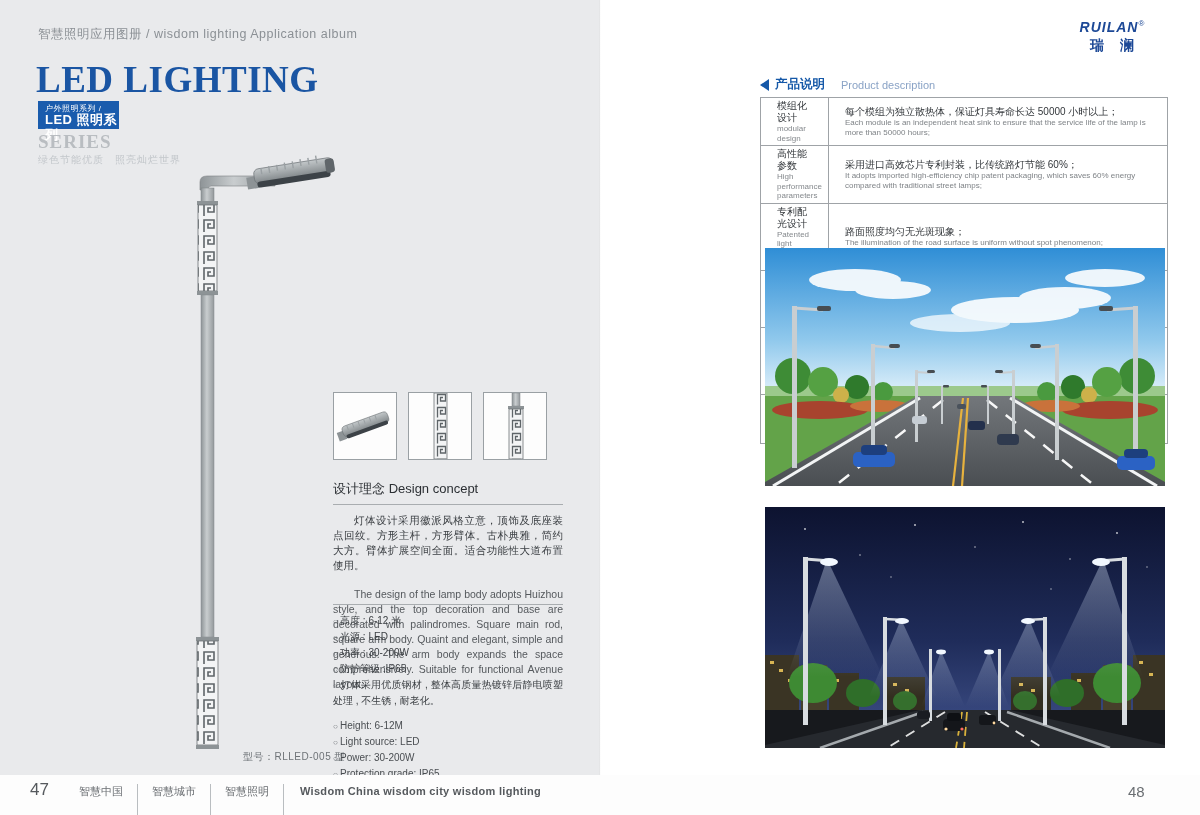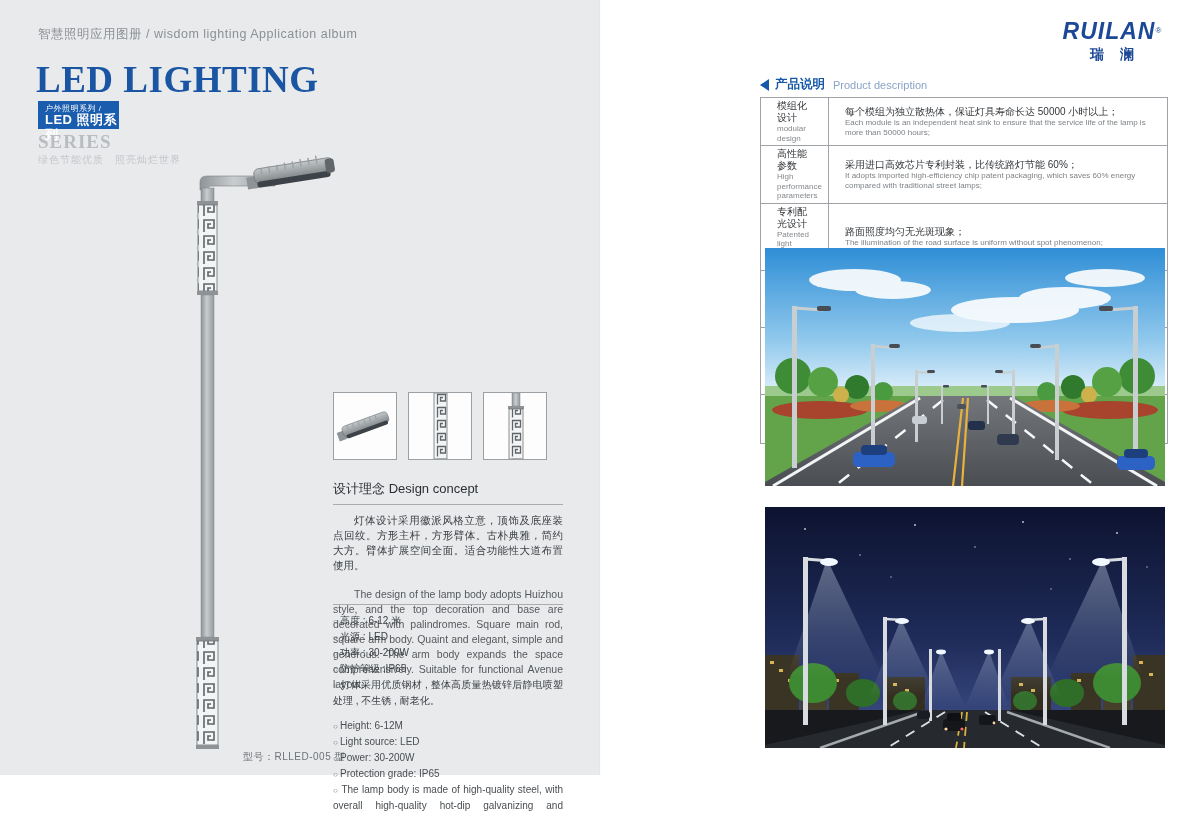--- a/index.html
+++ b/index.html
@@ -46,28 +46,28 @@
   .footer-inner { position:absolute; left:0; top:0; width:100%; height:100%; }
   .pageno-left { position:absolute; left:30px; top:5px; font-size:17px; color:#55595d; }
   .foot-items { position:absolute; left:65px; top:9px; display:flex; align-items:flex-start; }
   .foot-items .it { font-size:11px; color:#6a6e72; padding:0 14px; }
   .foot-items .div { width:1px; height:34px; background:#b9bdc0; }
   .foot-slogan { position:absolute; left:300px; top:10px; font-size:11px; font-weight:bold; color:#55595d; letter-spacing:.3px; }
   .pageno-right { position:absolute; left:1128px; top:8px; font-size:15px; color:#6a6e72; }
 
   
   .logo { position:absolute; left:1062px; top:18px; width:100px; text-align:center; color:#1c4896; }
-  .logo .brand { font-size:23px; font-weight:bold; font-style:italic; letter-spacing:1px; font-family:"Liberation Sans", sans-serif; }
+  .logo .brand { font-size:14px; font-weight:bold; font-style:italic; letter-spacing:1px; font-family:"Liberation Sans", sans-serif; }
   .logo .reg { font-size:8px; vertical-align:super; font-style:normal; }
   .logo .zh { font-size:14px; font-weight:bold; letter-spacing:16px; padding-left:16px; margin-top:1px; }
 
   
   .pd-head { position:absolute; left:760px; top:76px; display:flex; align-items:center; }
   .pd-flag { width:0; height:0; border-top:6px solid transparent; border-bottom:6px solid transparent; border-right:9px solid #1558a8; margin-right:6px; }
-  .pd-zh { font-size:12.5px; font-weight:bold; color:#1558a8; margin-right:8px; }
+  .pd-zh { font-size:12.5px; font-weight:bold; color:#1558a8; margin-right:16px; }
   .pd-en { font-size:11px; color:#8aa3c6; }
 
   table.spec { position:absolute; left:760px; top:97px; width:408px; border-collapse:collapse; table-layout:fixed; }
   table.spec td { border:1px solid #9fa3a7; vertical-align:middle; padding:2px 16px; }
   table.spec td.lab { width:68px; }
   .lab-zh { font-size:10px; color:#33373b; line-height:12px; }
   .lab-en { font-size:8px; color:#85898d; line-height:9.5px; }
   .txt-zh { font-size:10px; color:#33373b; line-height:12.5px; }
   .txt-en { font-size:8px; color:#7f8387; line-height:9.5px; }
 
@@ -490,14 +490,29 @@
           <rect x="182" y="206" width="14" height="8" rx="3" fill="#0e1014"></rect>
         <circle cx="181" cy="222" r="1.6" fill="#ffd9a0"></circle>
           <circle cx="197" cy="222" r="1.6" fill="#ff6b5e"></circle>
         <rect x="214" y="208" width="17" height="10" rx="3" fill="#14161a"></rect>
           <circle cx="229" cy="216" r="1.4" fill="#ffd9a0"></circle>
         <rect x="152" y="204" width="13" height="8" rx="3" fill="#191c22"></rect>
       </g>
     </svg>
   </div>
 
+  <div class="footer-strip">
+    <div class="footer-inner">
+      <div class="pageno-left">47</div>
+      <div class="foot-items">
+        <span class="it">智慧中国</span>
+        <span class="div"></span>
+        <span class="it">智慧城市</span>
+        <span class="div"></span>
+        <span class="it">智慧照明</span>
+        <span class="div"></span>
+      </div>
+      <div class="foot-slogan">Wisdom China  wisdom city  wisdom lighting</div>
+      <div class="pageno-right">48</div>
+    </div>
+  </div>
 
 </div>
 
 </body></html>

